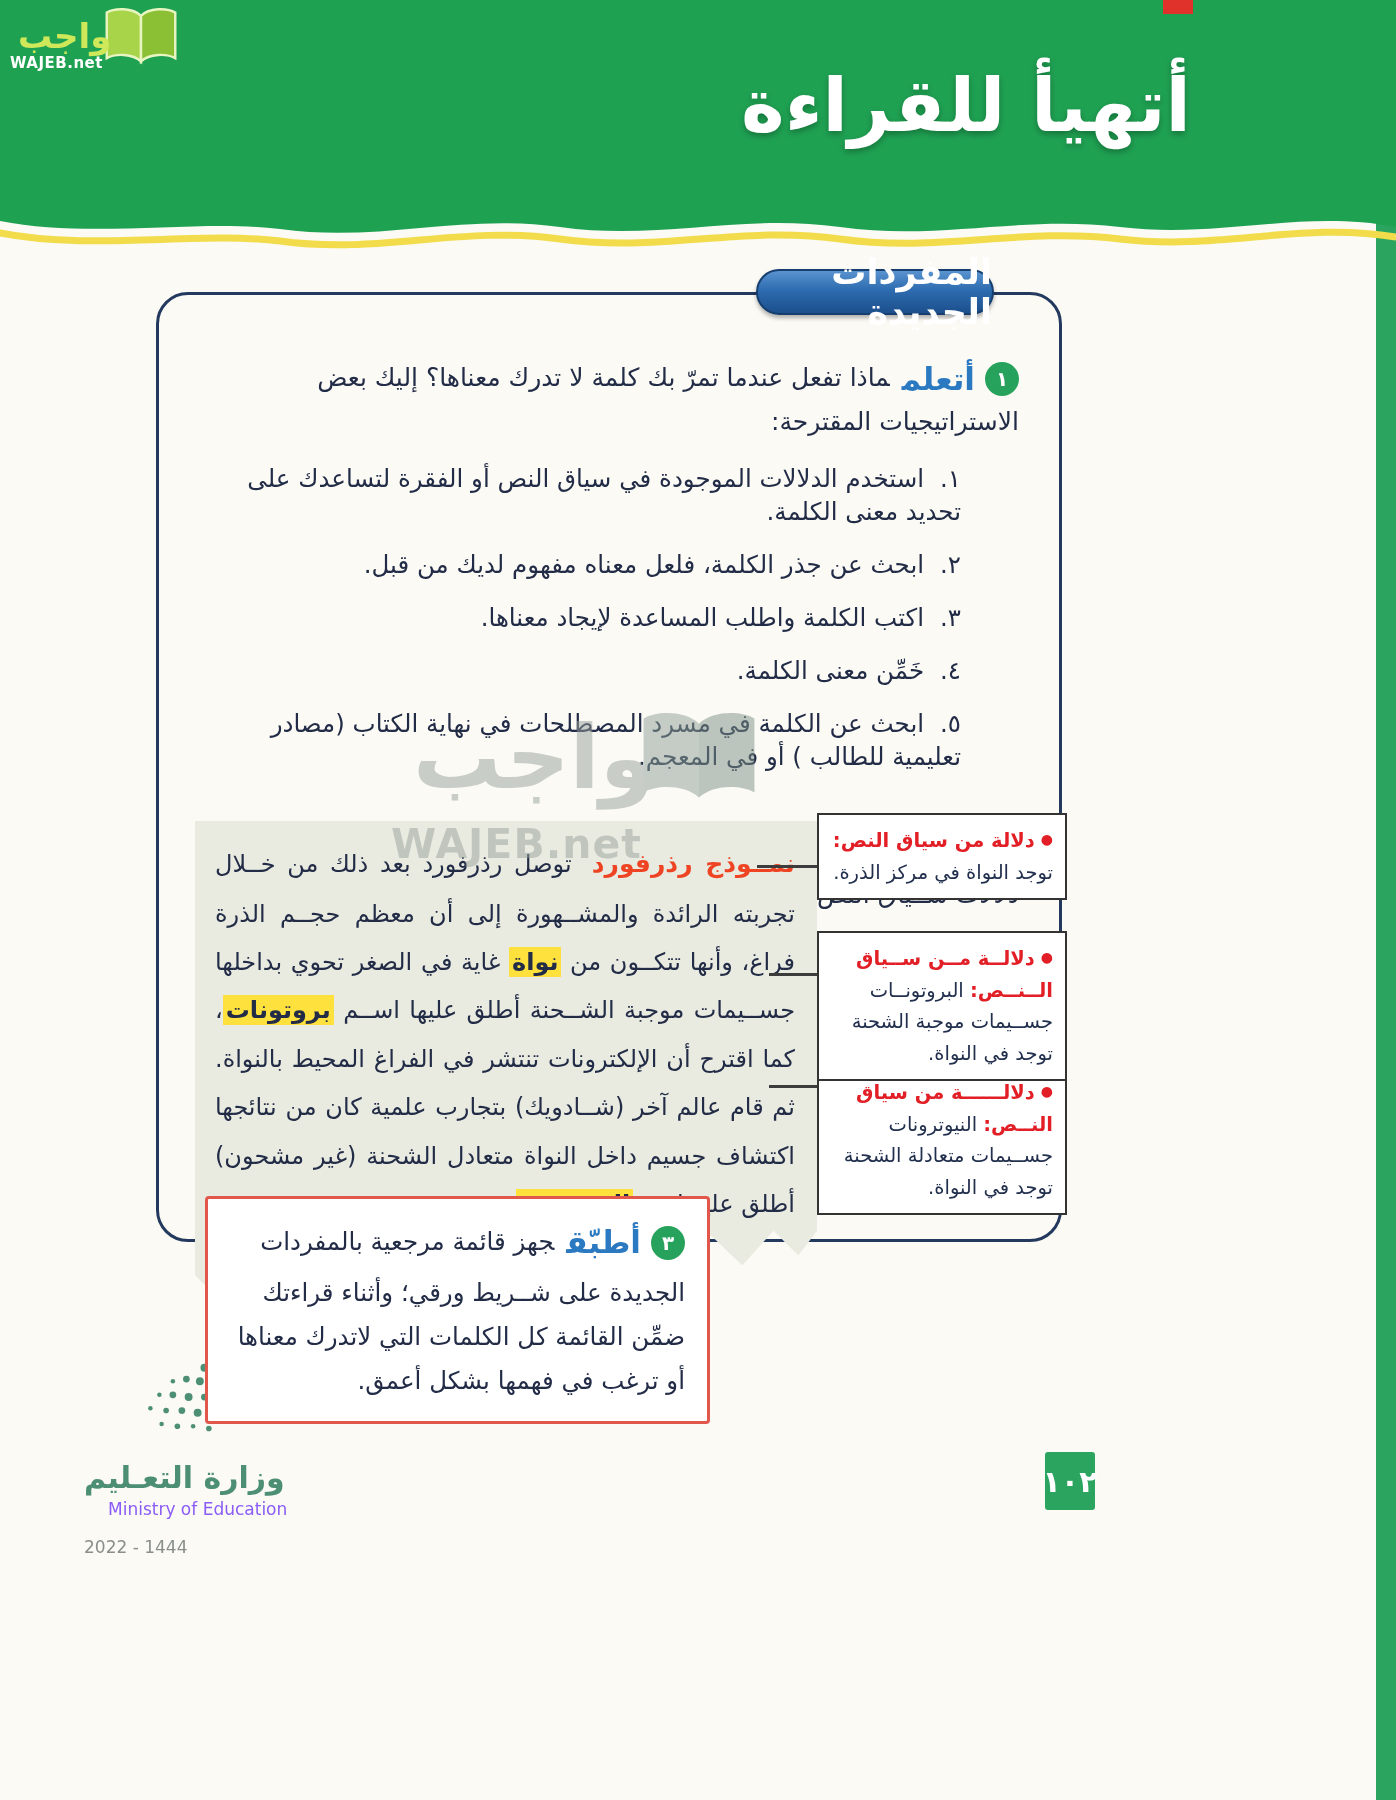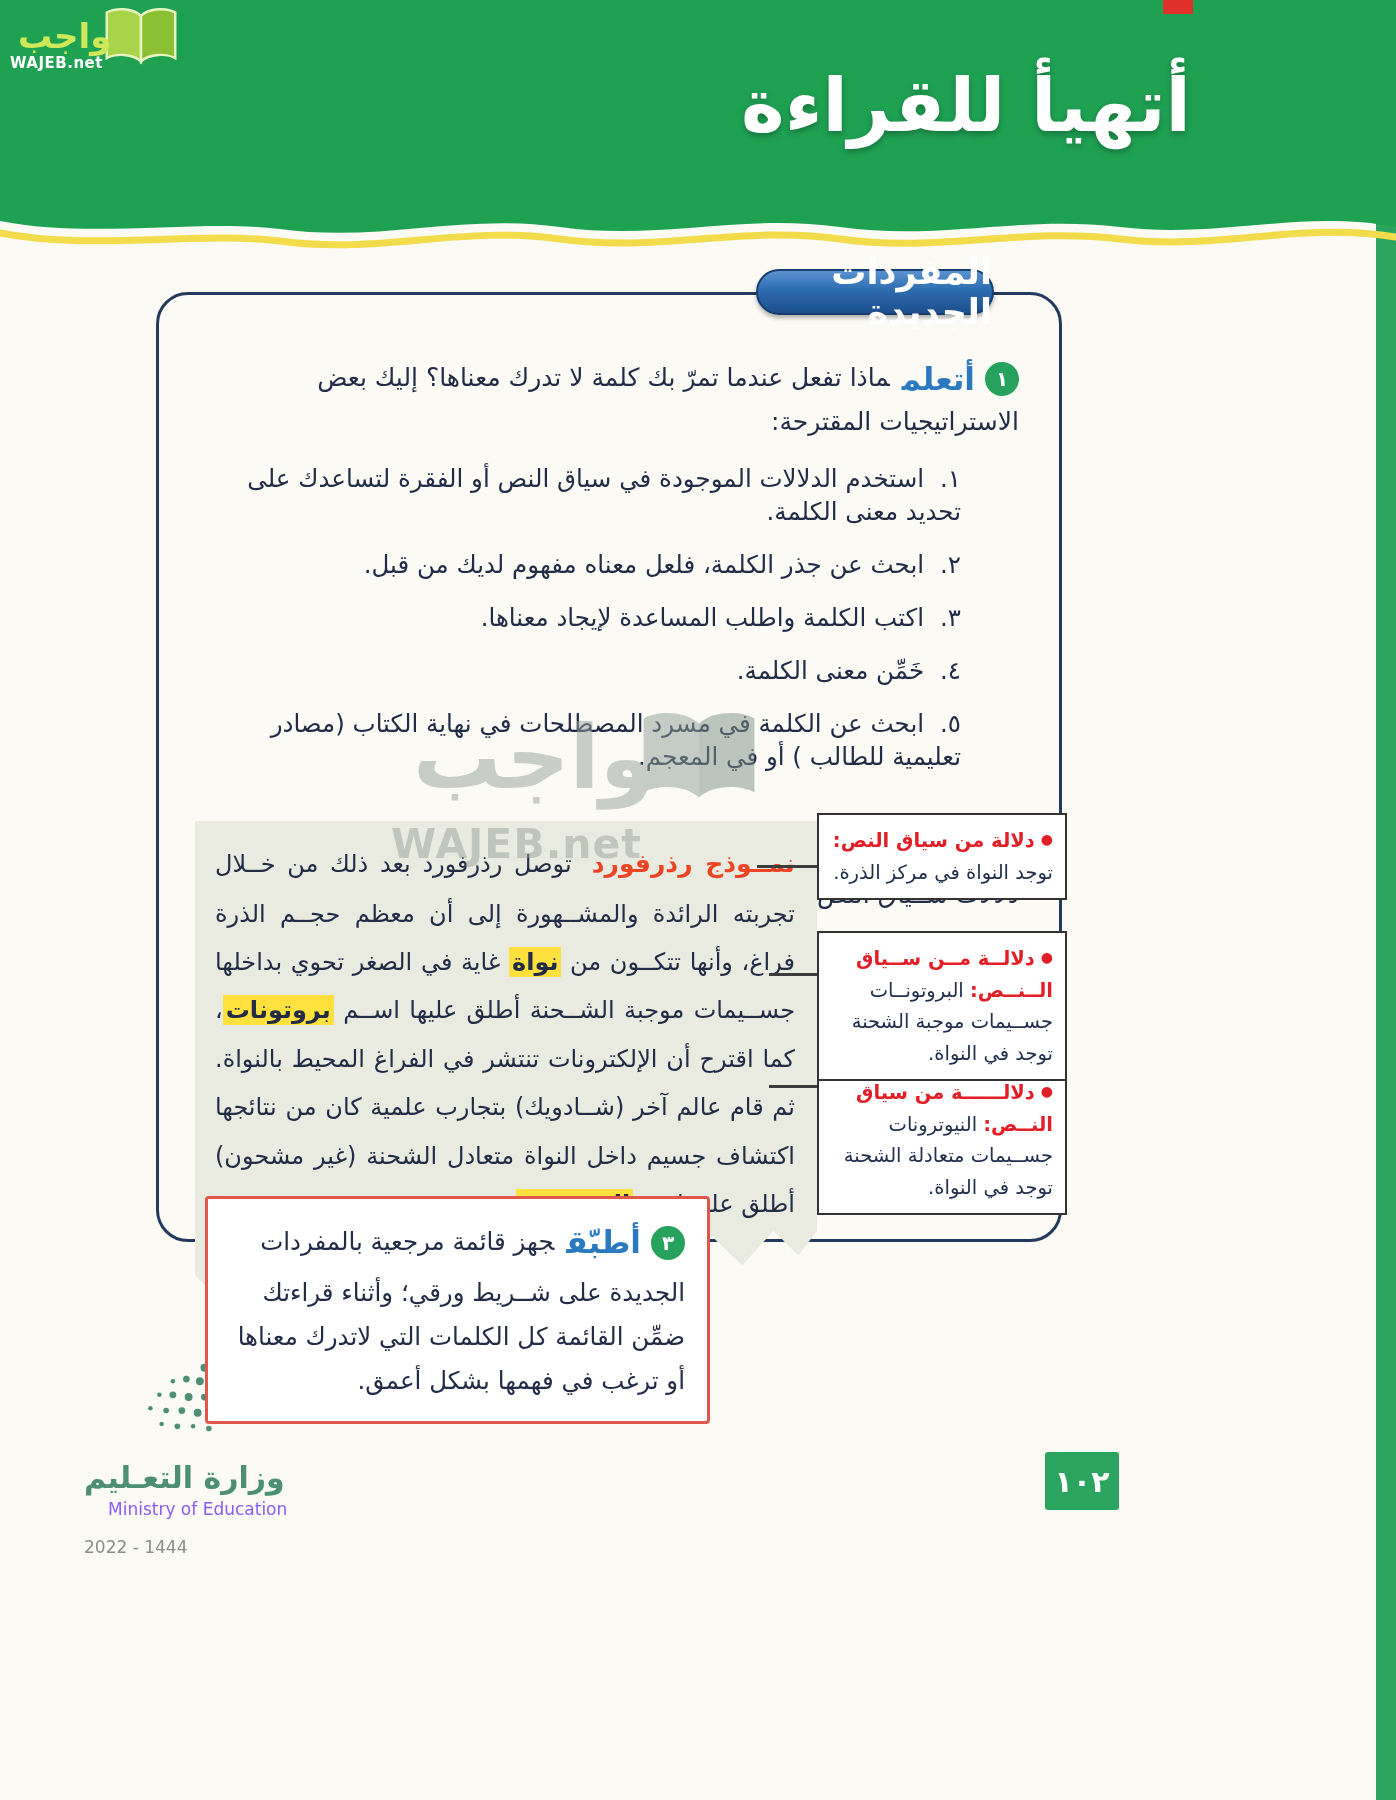--- a/index.html
+++ b/index.html
@@ -144,21 +144,21 @@
 
   
   .ministry { position: absolute; left: 84px; top: 1352px; width: 240px; direction: ltr; text-align: left; z-index: 2; }
   .ministry-dots { display: block; width: 175px; height: 90px; margin-left: 52px; }
   .ministry-ar { font-size: 30px; font-weight: bold; color: #4d8f74; margin-top: 18px; }
   .ministry-en { font-size: 17px; color: #8b5cf6; margin-top: 4px; margin-left: 24px; }
   .ministry-year { font-size: 17px; color: #8a8f8c; margin-top: 18px; }
 
   .page-badge {
     position: absolute; left: 1045px; top: 1452px;
-    width: 74px; height: 58px;
+    width: 50px; height: 58px;
     background: #2aa45f; border-radius: 3px;
     color: #fff; font-size: 30px; font-weight: bold;
     display: flex; align-items: center; justify-content: center;
     z-index: 2;
   }
 </style>
 </head>
 <body>
 
 <div class="page">

